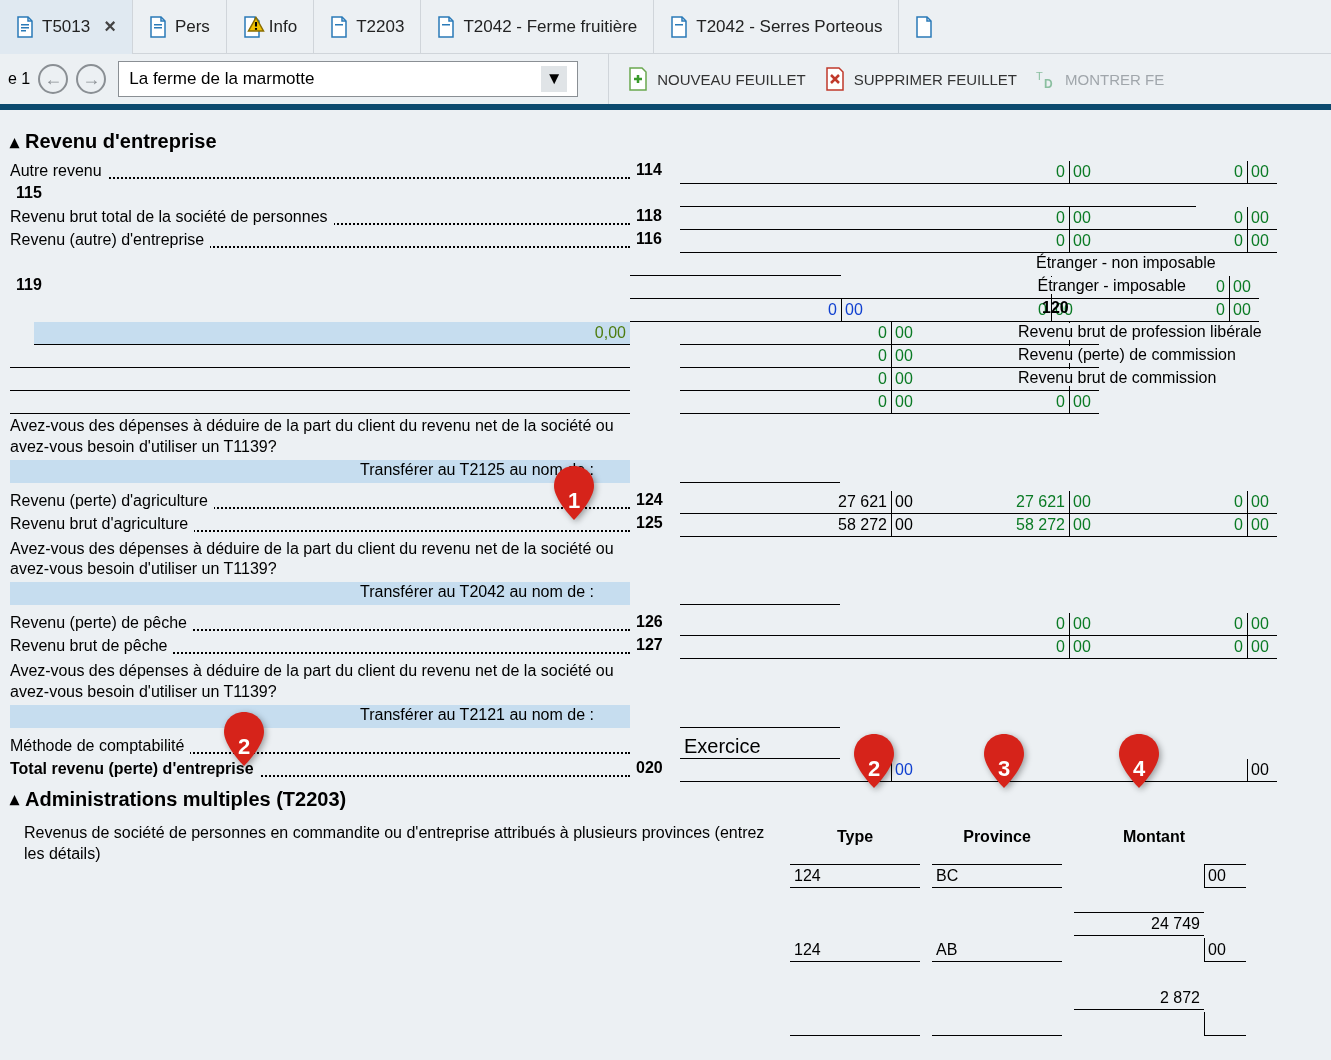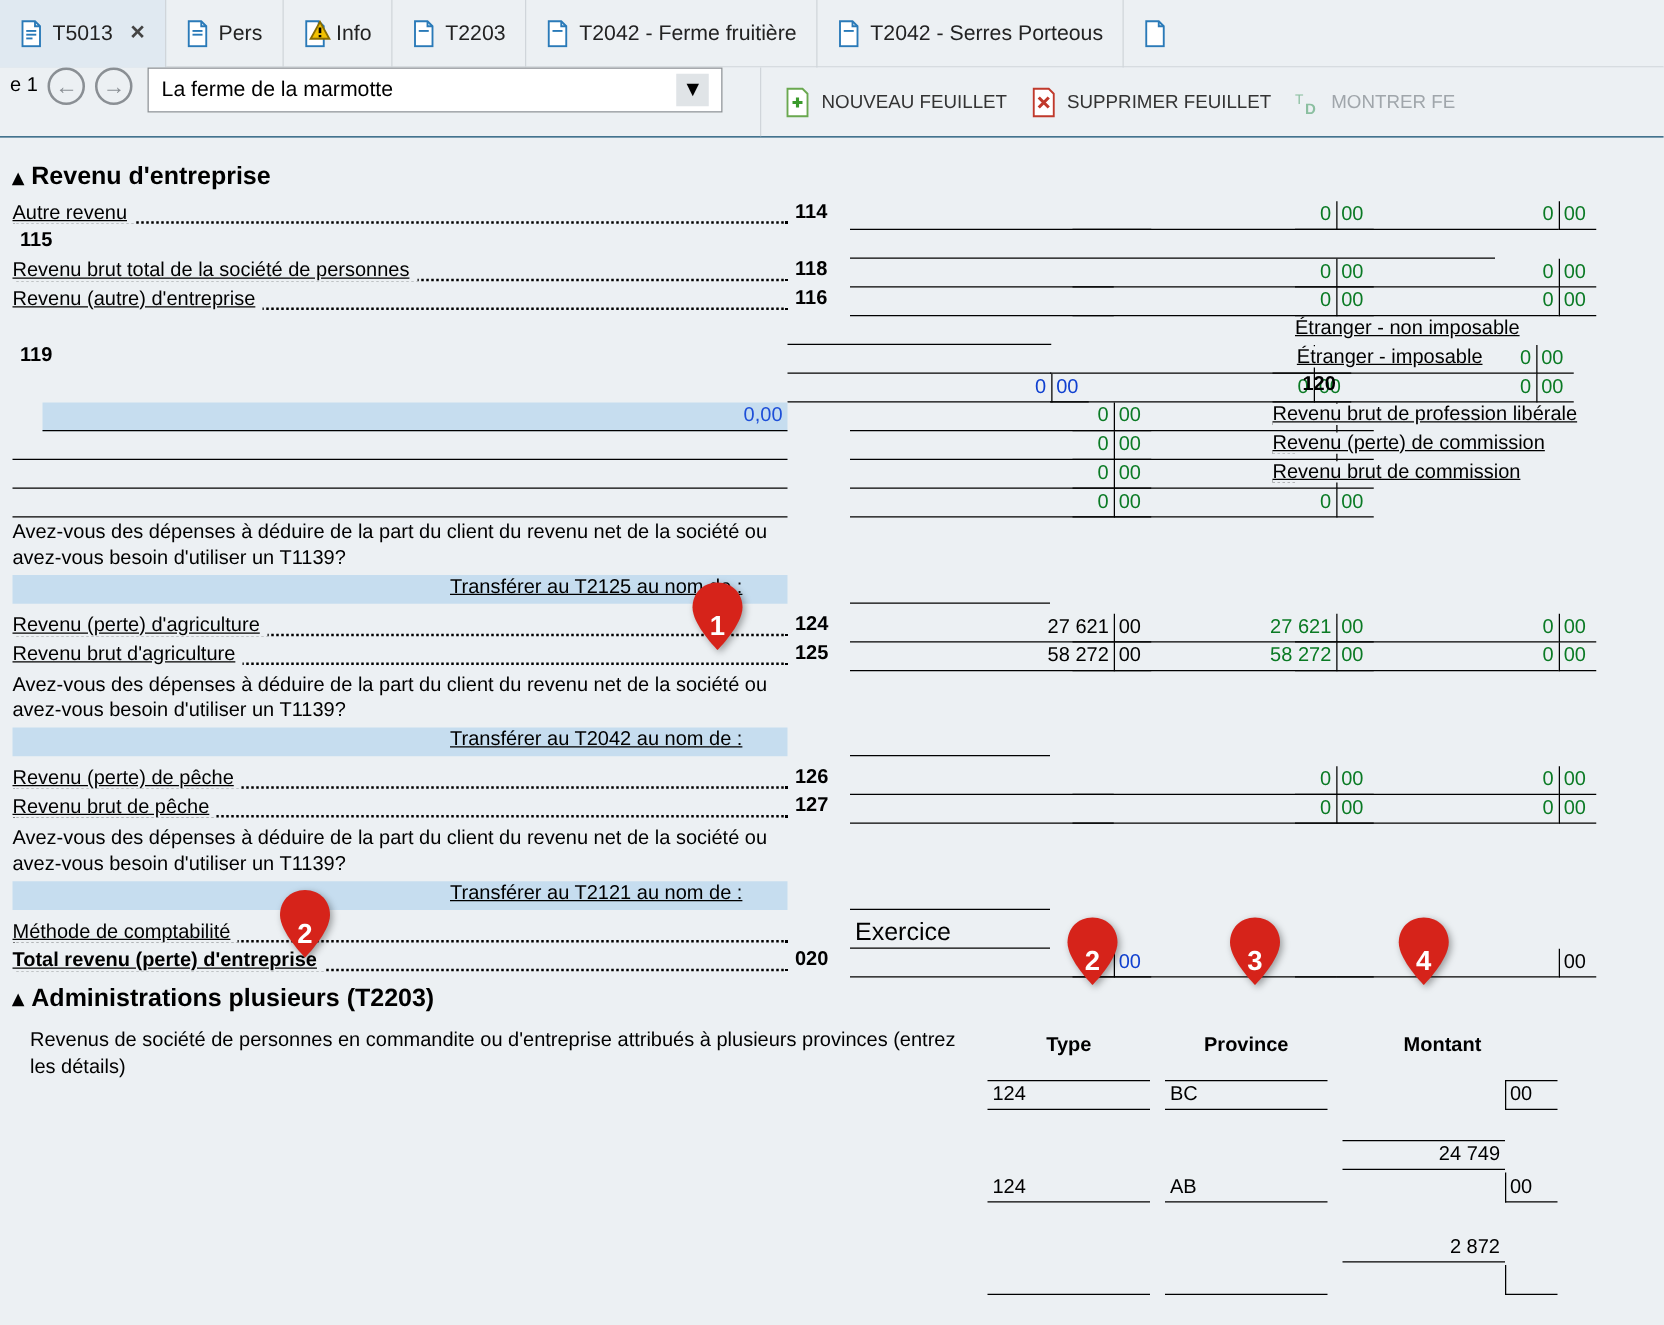--- a/index.html
+++ b/index.html
@@ -4,35 +4,35 @@
 <style>
 *{box-sizing:border-box;margin:0;padding:0;}
 body{font-family:Arial,Helvetica,sans-serif;font-size:15px;background:#ecf0f3;color:#000;width:1331px;overflow:hidden;}
 .tab-bar{display:flex;align-items:center;height:54px;background:#ecf0f3;border-bottom:1px solid #d0d5da;}
 .tab{display:flex;align-items:center;padding:0 16px;height:54px;gap:8px;font-size:17px;color:#222;cursor:pointer;border-right:1px solid #d0d5da;white-space:nowrap;}
 .tab.active{background:#e0e9f1;}
 .doc-icon{width:18px;height:22px;display:inline-block;position:relative;}
 .doc-icon svg{width:18px;height:22px;}
 .warn-badge{position:absolute;right:-4px;top:-2px;}
 .close-x{font-size:20px;color:#444;margin-left:6px;font-weight:bold;}
-.toolbar{display:flex;align-items:flex-start;height:56px;background:#ecf0f3;border-bottom:1px solid #0c4a6e;padding:0 8px;gap:12px;}
+.toolbar{display:flex;align-items:center;height:56px;background:#ecf0f3;border-bottom:6px solid #0c4a6e;padding:0 8px;gap:12px;}
 .pager{display:flex;align-items:center;gap:8px;}
 .pager-label{font-size:16px;}
 .nav-btn{width:30px;height:30px;border:2px solid #8a8f94;border-radius:50%;display:flex;align-items:center;justify-content:center;background:transparent;cursor:pointer;font-size:18px;color:#8a8f94;}
 .selector{flex:0 0 auto;width:460px;height:36px;border:1px solid #8a8f94;background:#fff;display:flex;align-items:center;padding:0 10px;font-size:17px;position:relative;}
 .selector .chev{margin-left:auto;width:26px;height:26px;background:#e0e4e7;display:flex;align-items:center;justify-content:center;}
 .tool-btns{display:flex;align-items:center;gap:18px;margin-left:18px;border-left:1px solid #d0d5da;padding-left:18px;height:100%;}
 .tbtn{display:flex;align-items:center;gap:8px;font-size:15px;color:#333;cursor:pointer;}
 .tbtn.disabled{color:#a0a6ab;}
 .tbtn .ico{width:22px;height:26px;display:inline-block;}
 .content{padding:14px 10px 30px 10px;}
 .section-header{display:flex;align-items:center;gap:6px;font-size:20px;font-weight:bold;margin:6px 0 8px 0;cursor:pointer;}
 .section-header .chev-icon{font-size:18px;}
 .grid{display:grid;grid-template-columns:620px 50px 160px 18px 160px 18px 160px;column-gap:0;row-gap:0;}
-.label{font-size:16px;white-space:nowrap;padding:1px 0;position:relative;text-decoration:underline;}
+.label{font-size:16px;white-space:nowrap;padding:1px 0;position:relative;}
 .label.dotted::after{content:"";display:block;position:absolute;bottom:5px;left:var(--dstart,0);right:0;border-bottom:2px dotted #000;z-index:-1;}
 .label .txt{background:#ecf0f3;padding-right:6px;position:relative;z-index:1;}
 .label.right-align{text-align:right;}
 .label.highlight{background:#c6ddef;padding-left:350px;padding-right:6px;}
 .lineno{font-weight:bold;font-size:16px;text-align:left;padding-left:6px;}
 .cellwrap{display:flex;align-items:stretch;height:23px;}
 .field{flex:1;border:none;border-bottom:1.5px solid #000;background:transparent;text-align:right;font-size:16px;padding-right:4px;font-family:inherit;}
 .field.green{color:#0a7a24;}
 .field.blue{color:#1040d0;}
 .cents{width:30px;border:none;border-bottom:1.5px solid #000;border-left:1.5px solid #000;background:transparent;text-align:left;font-size:16px;padding-left:3px;}
@@ -260,21 +260,21 @@
         <input class="cents green" value="00" style="">
       </div>
     <div class="gap"></div>
     <div class="cellwrap">
         <input class="field green" value="0" style="">
         <input class="cents green" value="00" style="">
       </div>
 
     <div class="lineno">120</div>
     <div class="cellwrap">
-        <input class="field selected-cell" style="color: #1d4ed8; margin-left: 24px;" value="0,00">
+        <input class="field selected-cell" style="color: #4d7c0f; margin-left: 24px;" value="0,00">
       </div>
     <div class="gap"></div>
     <div class="cellwrap">
         <input class="field green" value="0" style="">
         <input class="cents green" value="00" style="">
       </div>
     <div class="gap"></div>
     <div class="cellwrap">
         <input class="field green" value="0" style="">
         <input class="cents green" value="00" style="">
@@ -441,21 +441,21 @@
     <div class="gap"></div>
     <div class="cellwrap">
         <input class="field" style="">
         <input class="cents" value="00" style="">
       </div>
 
   </div>
 
   <div class="section-header">
     <span class="chev-icon">▴</span>
-    <span>Administrations plusieurs (T2203)</span>
+    <span>Administrations multiples (T2203)</span>
   </div>
   <div class="subsection-note">Revenus de société de personnes en commandite ou d'entreprise attribués à plusieurs provinces (entrez les détails)</div>
 
   <div class="multi-table">
     <div class="multi-headers">
       <div>Type</div>
       <div>Province</div>
       <div>Montant</div>
     </div>
     <div class="multi-row">

